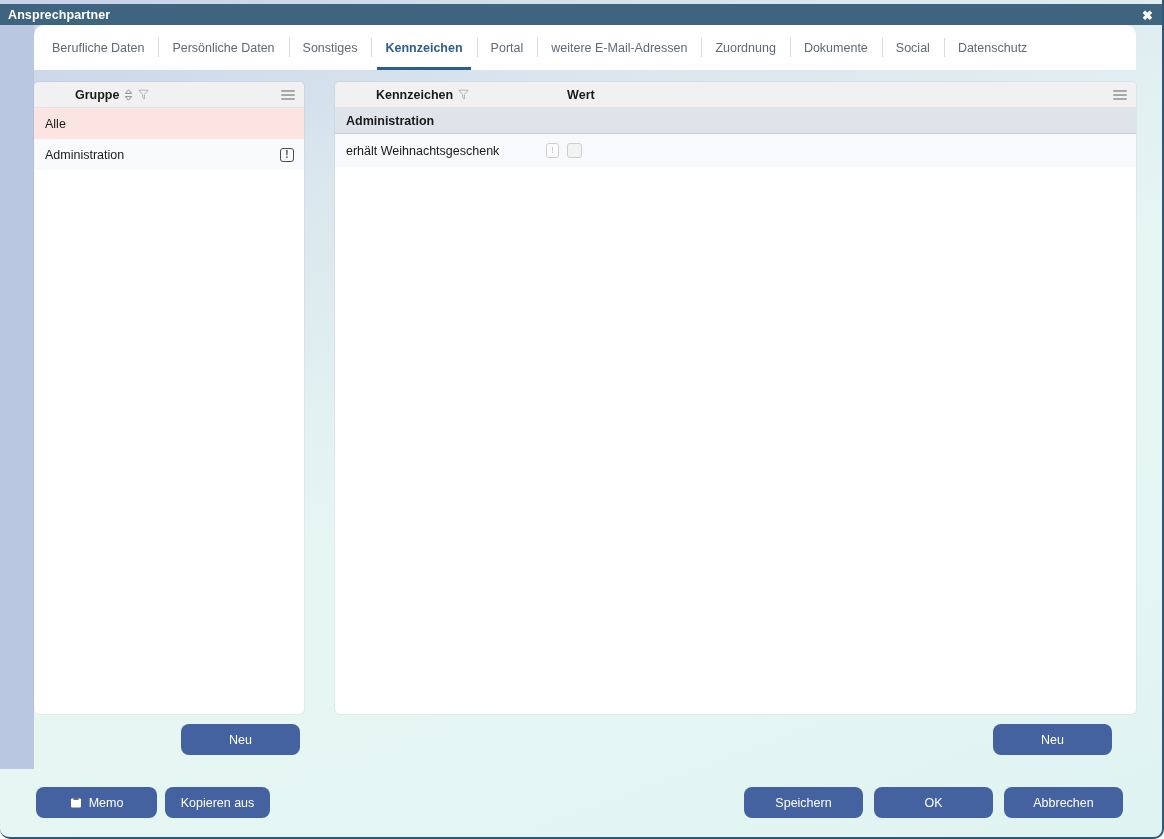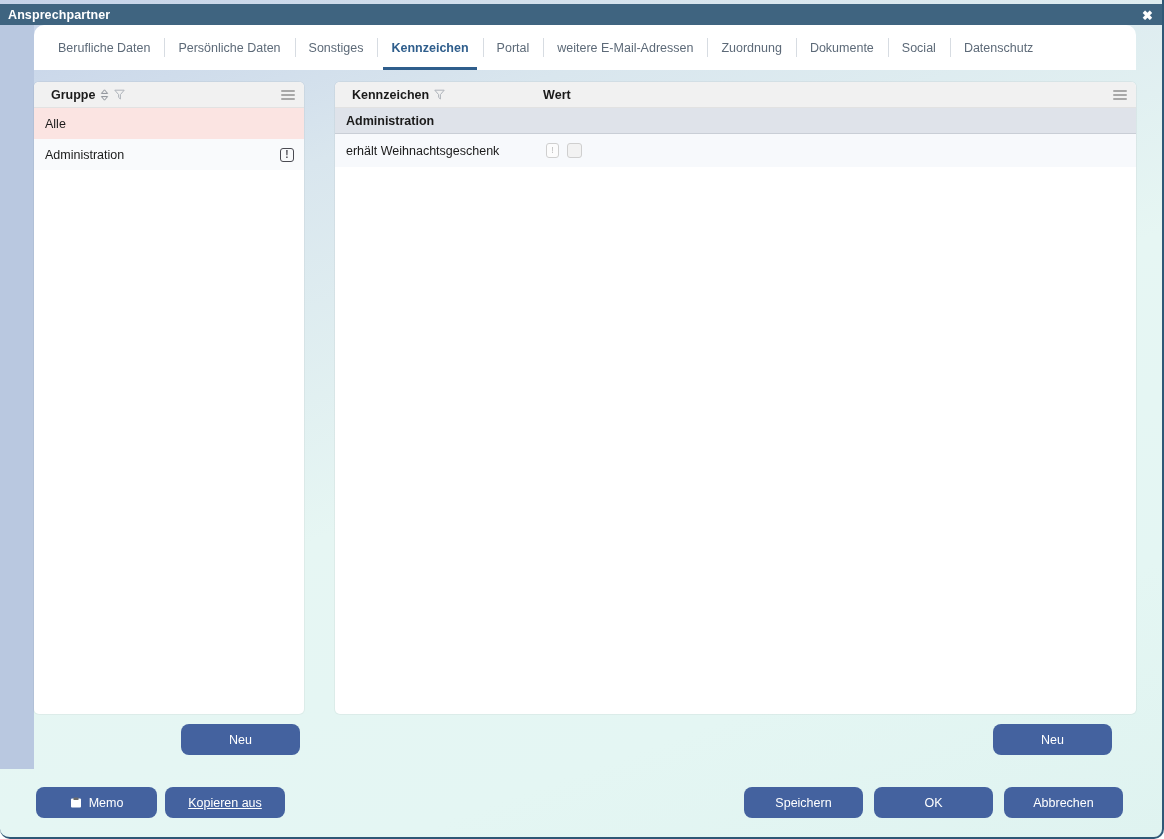--- a/index.html
+++ b/index.html
@@ -58,21 +58,21 @@
 
   
   #tabcard {
     position: absolute; left: 34px; top: 25px; width: 1102px; height: 45px;
     background: #ffffff;
     border-radius: 10px 10px 0 0;
   }
   #tabstrip {
     position: absolute; left: 34px; top: 25px; width: 1102px; height: 45px;
     display: flex; align-items: center;
-    padding-left: 10px;
+    padding-left: 4px;
   }
   .tab {
     position: relative;
     font-size: 12.5px;
     color: #5d6a78;
     padding: 0 14px;
     height: 45px;
     display: flex; align-items: center;
     cursor: pointer;
     white-space: nowrap;
@@ -106,21 +106,22 @@
   .panel-head {
     position: relative;
     height: 26px;
     background: #f1f1f1;
     display: flex; align-items: center;
     border-bottom: 1px solid #e2e2e2;
   }
   .col-head {
     font-size: 12.5px; font-weight: bold; color: #1b1b1b;
     display: flex; align-items: center; gap: 5px;
-    padding-left: 17px;
+    padding-left: 8px;
+    margin-left: 33px;
   }
   .col-head.wert { padding-left: 0; }
 
   .sort-icon { display: inline-block; width: 9px; height: 12px; }
   .filter-icon { display: inline-block; width: 11px; height: 11px; }
 
   .hamburger {
     position: absolute; right: 9px; top: 50%; transform: translateY(-50%);
     width: 14px; height: 10px;
     display: flex; flex-direction: column; justify-content: space-between;
@@ -193,21 +194,21 @@
     height: 31px;
     display: inline-flex; align-items: center; justify-content: center;
     gap: 7px;
     cursor: pointer;
     font-family: "Liberation Sans", sans-serif;
     position: absolute;
   }
   #btn-neu-left   { left: 181px; top: 724px;  width: 119px; }
   #btn-neu-right  { left: 993px; top: 724px;  width: 119px; }
   #btn-memo       { left: 36px;  top: 787px;  width: 121px; }
-  #btn-kopieren   { left: 165px; top: 787px;  width: 120px; text-decoration: underline; }
+  #btn-kopieren   { left: 165px; top: 787px;  width: 105px; }
   #btn-speichern  { left: 744px; top: 787px;  width: 119px; }
   #btn-ok         { left: 874px; top: 787px;  width: 119px; }
   #btn-abbrechen  { left: 1004px;top: 787px;  width: 119px; }
 
   .memo-icon {
     width: 12px; height: 12px; display: inline-block;
   }
 </style>
 </head>
 <body>

